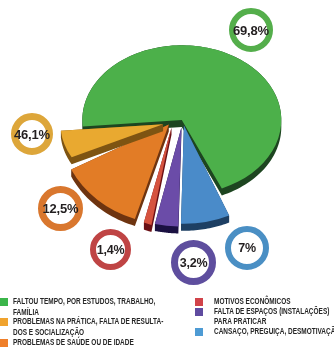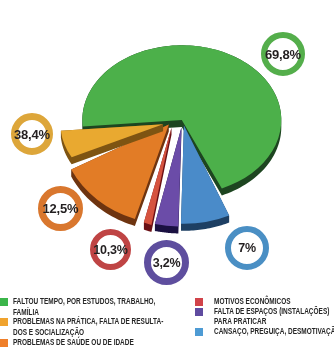--- a/index.html
+++ b/index.html
@@ -33,33 +33,33 @@
       <path d="M 181.40 127.50 L 178.36 226.47 L 177.37 226.44 L 176.38 226.41 L 175.40 226.37 L 174.41 226.33 L 173.43 226.27 L 172.44 226.21 L 171.46 226.15 L 170.48 226.07 L 169.50 225.99 L 168.51 225.91 L 167.53 225.81 L 166.55 225.71 L 165.58 225.60 L 164.60 225.49 L 163.62 225.37 L 162.65 225.24 L 161.67 225.10 L 160.70 224.96 L 159.73 224.81 L 158.76 224.65 L 157.79 224.49 L 156.83 224.32 L 155.86 224.15 L 154.90 223.96 Z M 178.36 226.47 L 181.40 127.50 L 181.40 134.50 L 178.36 233.47 Z M 177.37 226.44 L 178.36 226.47 L 178.36 233.47 L 177.37 233.44 Z M 176.38 226.41 L 177.37 226.44 L 177.37 233.44 L 176.38 233.41 Z M 175.40 226.37 L 176.38 226.41 L 176.38 233.41 L 175.40 233.37 Z M 174.41 226.33 L 175.40 226.37 L 175.40 233.37 L 174.41 233.33 Z M 173.43 226.27 L 174.41 226.33 L 174.41 233.33 L 173.43 233.27 Z M 172.44 226.21 L 173.43 226.27 L 173.43 233.27 L 172.44 233.21 Z M 171.46 226.15 L 172.44 226.21 L 172.44 233.21 L 171.46 233.15 Z M 170.48 226.07 L 171.46 226.15 L 171.46 233.15 L 170.48 233.07 Z M 169.50 225.99 L 170.48 226.07 L 170.48 233.07 L 169.50 232.99 Z M 168.51 225.91 L 169.50 225.99 L 169.50 232.99 L 168.51 232.91 Z M 167.53 225.81 L 168.51 225.91 L 168.51 232.91 L 167.53 232.81 Z M 166.55 225.71 L 167.53 225.81 L 167.53 232.81 L 166.55 232.71 Z M 165.58 225.60 L 166.55 225.71 L 166.55 232.71 L 165.58 232.60 Z M 164.60 225.49 L 165.58 225.60 L 165.58 232.60 L 164.60 232.49 Z M 163.62 225.37 L 164.60 225.49 L 164.60 232.49 L 163.62 232.37 Z M 162.65 225.24 L 163.62 225.37 L 163.62 232.37 L 162.65 232.24 Z M 161.67 225.10 L 162.65 225.24 L 162.65 232.24 L 161.67 232.10 Z M 160.70 224.96 L 161.67 225.10 L 161.67 232.10 L 160.70 231.96 Z M 159.73 224.81 L 160.70 224.96 L 160.70 231.96 L 159.73 231.81 Z M 158.76 224.65 L 159.73 224.81 L 159.73 231.81 L 158.76 231.65 Z M 157.79 224.49 L 158.76 224.65 L 158.76 231.65 L 157.79 231.49 Z M 156.83 224.32 L 157.79 224.49 L 157.79 231.49 L 156.83 231.32 Z M 155.86 224.15 L 156.83 224.32 L 156.83 231.32 L 155.86 231.15 Z M 154.90 223.96 L 155.86 224.15 L 155.86 231.15 L 154.90 230.96 Z M 154.90 223.96 L 181.40 127.50 L 181.40 134.50 L 154.90 230.96 Z M 181.40 134.50 L 178.36 233.47 L 177.37 233.44 L 176.38 233.41 L 175.40 233.37 L 174.41 233.33 L 173.43 233.27 L 172.44 233.21 L 171.46 233.15 L 170.48 233.07 L 169.50 232.99 L 168.51 232.91 L 167.53 232.81 L 166.55 232.71 L 165.58 232.60 L 164.60 232.49 L 163.62 232.37 L 162.65 232.24 L 161.67 232.10 L 160.70 231.96 L 159.73 231.81 L 158.76 231.65 L 157.79 231.49 L 156.83 231.32 L 155.86 231.15 L 154.90 230.96 Z" fill="#1b1142" fill-rule="nonzero"></path>
       <path d="M 181.40 127.50 L 178.36 226.47 A 117.8 99 0 0 1 154.90 223.96 Z" fill="#6b4ca8"></path>
       <path d="M 171.50 127.70 L 151.43 224.94 L 151.12 224.86 L 150.80 224.77 L 150.48 224.69 L 150.16 224.60 L 149.85 224.51 L 149.53 224.42 L 149.21 224.33 L 148.89 224.24 L 148.58 224.15 L 148.26 224.05 L 147.95 223.96 L 147.63 223.86 L 147.32 223.76 L 147.00 223.66 L 146.69 223.56 L 146.37 223.46 L 146.06 223.36 L 145.75 223.25 L 145.44 223.14 L 145.12 223.04 L 144.81 222.93 L 144.50 222.82 L 144.19 222.71 L 143.88 222.59 Z M 151.43 224.94 L 171.50 127.70 L 171.50 134.70 L 151.43 231.94 Z M 151.12 224.86 L 151.43 224.94 L 151.43 231.94 L 151.12 231.86 Z M 150.80 224.77 L 151.12 224.86 L 151.12 231.86 L 150.80 231.77 Z M 150.48 224.69 L 150.80 224.77 L 150.80 231.77 L 150.48 231.69 Z M 150.16 224.60 L 150.48 224.69 L 150.48 231.69 L 150.16 231.60 Z M 149.85 224.51 L 150.16 224.60 L 150.16 231.60 L 149.85 231.51 Z M 149.53 224.42 L 149.85 224.51 L 149.85 231.51 L 149.53 231.42 Z M 149.21 224.33 L 149.53 224.42 L 149.53 231.42 L 149.21 231.33 Z M 148.89 224.24 L 149.21 224.33 L 149.21 231.33 L 148.89 231.24 Z M 148.58 224.15 L 148.89 224.24 L 148.89 231.24 L 148.58 231.15 Z M 148.26 224.05 L 148.58 224.15 L 148.58 231.15 L 148.26 231.05 Z M 147.95 223.96 L 148.26 224.05 L 148.26 231.05 L 147.95 230.96 Z M 147.63 223.86 L 147.95 223.96 L 147.95 230.96 L 147.63 230.86 Z M 147.32 223.76 L 147.63 223.86 L 147.63 230.86 L 147.32 230.76 Z M 147.00 223.66 L 147.32 223.76 L 147.32 230.76 L 147.00 230.66 Z M 146.69 223.56 L 147.00 223.66 L 147.00 230.66 L 146.69 230.56 Z M 146.37 223.46 L 146.69 223.56 L 146.69 230.56 L 146.37 230.46 Z M 146.06 223.36 L 146.37 223.46 L 146.37 230.46 L 146.06 230.36 Z M 145.75 223.25 L 146.06 223.36 L 146.06 230.36 L 145.75 230.25 Z M 145.44 223.14 L 145.75 223.25 L 145.75 230.25 L 145.44 230.14 Z M 145.12 223.04 L 145.44 223.14 L 145.44 230.14 L 145.12 230.04 Z M 144.81 222.93 L 145.12 223.04 L 145.12 230.04 L 144.81 229.93 Z M 144.50 222.82 L 144.81 222.93 L 144.81 229.93 L 144.50 229.82 Z M 144.19 222.71 L 144.50 222.82 L 144.50 229.82 L 144.19 229.71 Z M 143.88 222.59 L 144.19 222.71 L 144.19 229.71 L 143.88 229.59 Z M 143.88 222.59 L 171.50 127.70 L 171.50 134.70 L 143.88 229.59 Z M 171.50 134.70 L 151.43 231.94 L 151.12 231.86 L 150.80 231.77 L 150.48 231.69 L 150.16 231.60 L 149.85 231.51 L 149.53 231.42 L 149.21 231.33 L 148.89 231.24 L 148.58 231.15 L 148.26 231.05 L 147.95 230.96 L 147.63 230.86 L 147.32 230.76 L 147.00 230.66 L 146.69 230.56 L 146.37 230.46 L 146.06 230.36 L 145.75 230.25 L 145.44 230.14 L 145.12 230.04 L 144.81 229.93 L 144.50 229.82 L 144.19 229.71 L 143.88 229.59 Z" fill="#6a1015" fill-rule="nonzero"></path>
       <path d="M 171.50 127.70 L 151.43 224.94 A 89.2 99.8 0 0 1 143.88 222.59 Z" fill="#d6533f"></path>
       <path d="M 168.80 124.60 L 134.89 218.92 L 131.50 217.87 L 128.15 216.71 L 124.85 215.46 L 121.59 214.11 L 118.38 212.66 L 115.23 211.12 L 112.13 209.48 L 109.10 207.76 L 106.13 205.94 L 103.22 204.04 L 100.39 202.06 L 97.63 199.99 L 94.94 197.84 L 92.34 195.61 L 89.81 193.30 L 87.37 190.93 L 85.02 188.48 L 82.76 185.96 L 80.59 183.38 L 78.51 180.73 L 76.54 178.02 L 74.66 175.26 L 72.88 172.44 L 71.20 169.57 Z M 134.89 218.92 L 168.80 124.60 L 168.80 131.60 L 134.89 225.92 Z M 131.50 217.87 L 134.89 218.92 L 134.89 225.92 L 131.50 224.87 Z M 128.15 216.71 L 131.50 217.87 L 131.50 224.87 L 128.15 223.71 Z M 124.85 215.46 L 128.15 216.71 L 128.15 223.71 L 124.85 222.46 Z M 121.59 214.11 L 124.85 215.46 L 124.85 222.46 L 121.59 221.11 Z M 118.38 212.66 L 121.59 214.11 L 121.59 221.11 L 118.38 219.66 Z M 115.23 211.12 L 118.38 212.66 L 118.38 219.66 L 115.23 218.12 Z M 112.13 209.48 L 115.23 211.12 L 115.23 218.12 L 112.13 216.48 Z M 109.10 207.76 L 112.13 209.48 L 112.13 216.48 L 109.10 214.76 Z M 106.13 205.94 L 109.10 207.76 L 109.10 214.76 L 106.13 212.94 Z M 103.22 204.04 L 106.13 205.94 L 106.13 212.94 L 103.22 211.04 Z M 100.39 202.06 L 103.22 204.04 L 103.22 211.04 L 100.39 209.06 Z M 97.63 199.99 L 100.39 202.06 L 100.39 209.06 L 97.63 206.99 Z M 94.94 197.84 L 97.63 199.99 L 97.63 206.99 L 94.94 204.84 Z M 92.34 195.61 L 94.94 197.84 L 94.94 204.84 L 92.34 202.61 Z M 89.81 193.30 L 92.34 195.61 L 92.34 202.61 L 89.81 200.30 Z M 87.37 190.93 L 89.81 193.30 L 89.81 200.30 L 87.37 197.93 Z M 85.02 188.48 L 87.37 190.93 L 87.37 197.93 L 85.02 195.48 Z M 82.76 185.96 L 85.02 188.48 L 85.02 195.48 L 82.76 192.96 Z M 80.59 183.38 L 82.76 185.96 L 82.76 192.96 L 80.59 190.38 Z M 78.51 180.73 L 80.59 183.38 L 80.59 190.38 L 78.51 187.73 Z M 76.54 178.02 L 78.51 180.73 L 78.51 187.73 L 76.54 185.02 Z M 74.66 175.26 L 76.54 178.02 L 76.54 185.02 L 74.66 182.26 Z M 72.88 172.44 L 74.66 175.26 L 74.66 182.26 L 72.88 179.44 Z M 71.20 169.57 L 72.88 172.44 L 72.88 179.44 L 71.20 176.57 Z M 71.20 169.57 L 168.80 124.60 L 168.80 131.60 L 71.20 176.57 Z M 168.80 131.60 L 134.89 225.92 L 131.50 224.87 L 128.15 223.71 L 124.85 222.46 L 121.59 221.11 L 118.38 219.66 L 115.23 218.12 L 112.13 216.48 L 109.10 214.76 L 106.13 212.94 L 103.22 211.04 L 100.39 209.06 L 97.63 206.99 L 94.94 204.84 L 92.34 202.61 L 89.81 200.30 L 87.37 197.93 L 85.02 195.48 L 82.76 192.96 L 80.59 190.38 L 78.51 187.73 L 76.54 185.02 L 74.66 182.26 L 72.88 179.44 L 71.20 176.57 Z" fill="#6e3410" fill-rule="nonzero"></path>
       <path d="M 168.80 124.60 L 134.89 218.92 A 109.5 99.2 0 0 1 71.20 169.57 Z" fill="#e27c26"></path>
       <path d="M 163.10 124.30 L 71.65 157.31 L 70.92 156.26 L 70.21 155.22 L 69.53 154.16 L 68.87 153.10 L 68.23 152.02 L 67.62 150.95 L 67.03 149.86 L 66.47 148.77 L 65.93 147.67 L 65.42 146.57 L 64.93 145.46 L 64.46 144.34 L 64.03 143.22 L 63.61 142.10 L 63.23 140.97 L 62.86 139.83 L 62.53 138.70 L 62.21 137.55 L 61.93 136.41 L 61.67 135.26 L 61.44 134.11 L 61.23 132.96 L 61.05 131.80 L 60.89 130.64 Z M 71.65 157.31 L 163.10 124.30 L 163.10 131.30 L 71.65 164.31 Z M 70.92 156.26 L 71.65 157.31 L 71.65 164.31 L 70.92 163.26 Z M 70.21 155.22 L 70.92 156.26 L 70.92 163.26 L 70.21 162.22 Z M 69.53 154.16 L 70.21 155.22 L 70.21 162.22 L 69.53 161.16 Z M 68.87 153.10 L 69.53 154.16 L 69.53 161.16 L 68.87 160.10 Z M 68.23 152.02 L 68.87 153.10 L 68.87 160.10 L 68.23 159.02 Z M 67.62 150.95 L 68.23 152.02 L 68.23 159.02 L 67.62 157.95 Z M 67.03 149.86 L 67.62 150.95 L 67.62 157.95 L 67.03 156.86 Z M 66.47 148.77 L 67.03 149.86 L 67.03 156.86 L 66.47 155.77 Z M 65.93 147.67 L 66.47 148.77 L 66.47 155.77 L 65.93 154.67 Z M 65.42 146.57 L 65.93 147.67 L 65.93 154.67 L 65.42 153.57 Z M 64.93 145.46 L 65.42 146.57 L 65.42 153.57 L 64.93 152.46 Z M 64.46 144.34 L 64.93 145.46 L 64.93 152.46 L 64.46 151.34 Z M 64.03 143.22 L 64.46 144.34 L 64.46 151.34 L 64.03 150.22 Z M 63.61 142.10 L 64.03 143.22 L 64.03 150.22 L 63.61 149.10 Z M 63.23 140.97 L 63.61 142.10 L 63.61 149.10 L 63.23 147.97 Z M 62.86 139.83 L 63.23 140.97 L 63.23 147.97 L 62.86 146.83 Z M 62.53 138.70 L 62.86 139.83 L 62.86 146.83 L 62.53 145.70 Z M 62.21 137.55 L 62.53 138.70 L 62.53 145.70 L 62.21 144.55 Z M 61.93 136.41 L 62.21 137.55 L 62.21 144.55 L 61.93 143.41 Z M 61.67 135.26 L 61.93 136.41 L 61.93 143.41 L 61.67 142.26 Z M 61.44 134.11 L 61.67 135.26 L 61.67 142.26 L 61.44 141.11 Z M 61.23 132.96 L 61.44 134.11 L 61.44 141.11 L 61.23 139.96 Z M 61.05 131.80 L 61.23 132.96 L 61.23 139.96 L 61.05 138.80 Z M 60.89 130.64 L 61.05 131.80 L 61.05 138.80 L 60.89 137.64 Z M 60.89 130.64 L 163.10 124.30 L 163.10 131.30 L 60.89 137.64 Z M 163.10 131.30 L 71.65 164.31 L 70.92 163.26 L 70.21 162.22 L 69.53 161.16 L 68.87 160.10 L 68.23 159.02 L 67.62 157.95 L 67.03 156.86 L 66.47 155.77 L 65.93 154.67 L 65.42 153.57 L 64.93 152.46 L 64.46 151.34 L 64.03 150.22 L 63.61 149.10 L 63.23 147.97 L 62.86 146.83 L 62.53 145.70 L 62.21 144.55 L 61.93 143.41 L 61.67 142.26 L 61.44 141.11 L 61.23 139.96 L 61.05 138.80 L 60.89 137.64 Z" fill="#7e5412" fill-rule="nonzero"></path>
       <path d="M 163.10 124.30 L 71.65 157.31 A 102.6 72.8 0 0 1 60.89 130.64 Z" fill="#e9a930"></path>
     </svg>
   <div id="callouts">
-      <div class="callout" style="left:229px;top:32px;width:44px;height:44px;border:6.5px solid #54ae4b;margin-left:32px;">
+      <div class="callout" style="left:229px;top:8px;width:44px;height:44px;border:6.5px solid #54ae4b;">
         <span style="font-size:13px">69,8%</span>
       </div>
       <div class="callout" style="left:11px;top:113px;width:42px;height:42px;border:7px solid #dda63a;">
-        <span style="font-size:13px">38,4%</span>
+        <span style="font-size:13px">46,1%</span>
       </div>
       <div class="callout" style="left:38px;top:186px;width:45px;height:45px;border:7.5px solid #d9772e;">
         <span style="font-size:13px">12,5%</span>
       </div>
       <div class="callout" style="left:90px;top:229px;width:41px;height:41px;border:6px solid #bf4444;">
-        <span style="font-size:12.5px">10,3%</span>
+        <span style="font-size:12.5px">1,4%</span>
       </div>
-      <div class="callout" style="left:144px;top:240px;width:45px;height:45px;border:7.5px solid #5e4e9e;">
+      <div class="callout" style="left:171px;top:240px;width:45px;height:45px;border:7.5px solid #5e4e9e;">
         <span style="font-size:12.5px">3,2%</span>
       </div>
       <div class="callout" style="left:225px;top:226px;width:44px;height:44px;border:6px solid #4a8fc4;">
         <span style="font-size:12.5px">7%</span>
       </div>
     </div>
   <div id="legend">
       <div class="lcol" style="left:0px;">
         <div class="lrow" style="top:0px;">
           <span class="sw" style="background:#3bb54a"></span>

